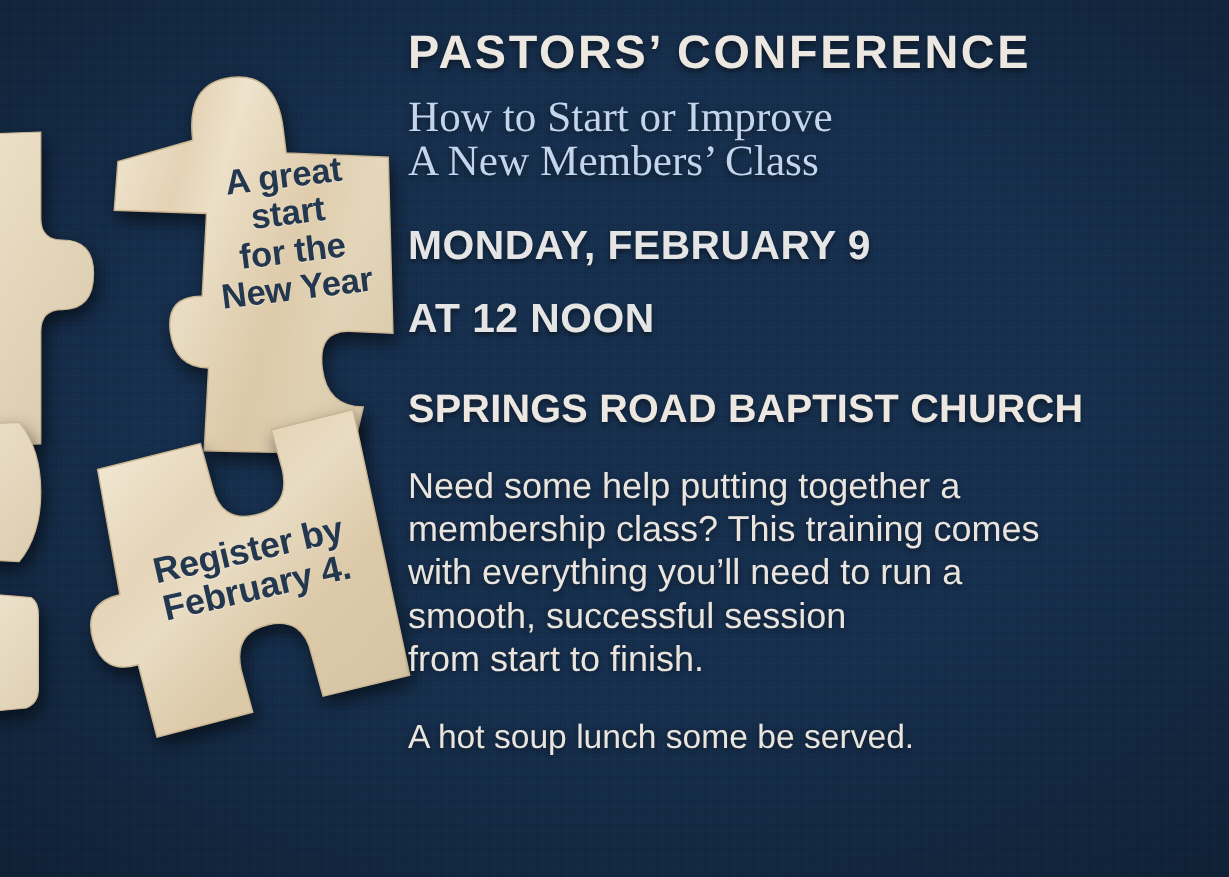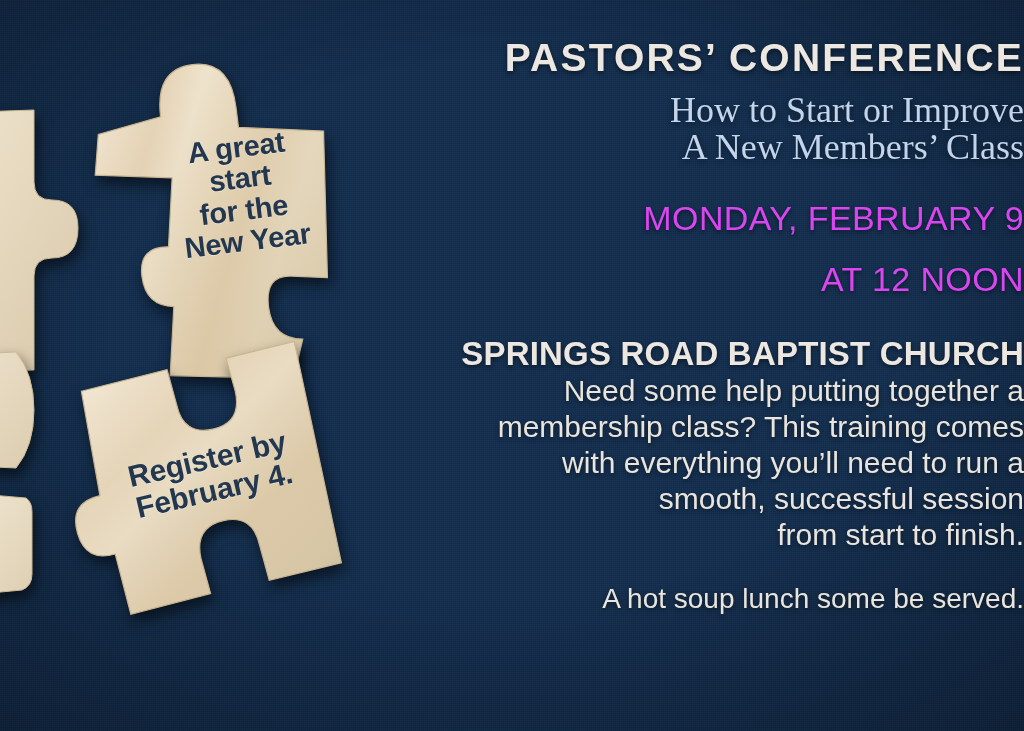--- a/index.html
+++ b/index.html
@@ -92,24 +92,24 @@
 
   
   #piece-edge-top   { left: -78px; top: 108px; }
   #piece-edge-mid   { left: -70px; top: 352px; }
   #piece-edge-low   { left: -48px; top: 492px; }
 
   
   .content {
     position: absolute;
     left: 340px;
-    top: 16px;
+    top: 3px;
     width: 684px;
     height: 709px;
-    text-align: right;
+    text-align: left;
   }
 
   .kicker {
     margin-top: 20px;
     font-size: 39px;
     font-weight: bold;
     letter-spacing: 2.2px;
     color: #ece7e0;
     text-shadow: 0 2px 5px rgba(0,0,0,0.5);
   }
@@ -119,23 +119,23 @@
     font-family: "Liberation Serif", "DejaVu Serif", serif;
     font-size: 36px;
     line-height: 1.03;
     color: #c3d5ec;
     white-space: pre-line;
     text-shadow: 0 2px 6px rgba(0,0,0,0.45);
   }
 
   .date-line {
     font-size: 34px;
-    font-weight: normal;
+    font-weight: bold;
     letter-spacing: 0.4px;
-    color: #d946ef;
+    color: #e5e5e5;
     text-shadow: 0 2px 4px rgba(0,0,0,0.45);
   }
   #date-line-1 { margin-top: 33px; }
   #date-line-2 { margin-top: 22px; }
 
   .venue-name {
     margin-top: 36px;
     font-size: 33px;
     font-weight: bold;
     letter-spacing: 0.2px;
@@ -144,20 +144,21 @@
   }
   .venue-address {
     margin-top: 7px;
     font-size: 29px;
     color: #e8e3dc;
     white-space: pre;
     text-shadow: 0 2px 4px rgba(0,0,0,0.45);
   }
 
   .body-copy {
+    margin-top: 28px;
     font-size: 30px;
     line-height: 1.20;
     color: #e9e5de;
     white-space: pre-line;
     text-shadow: 0 2px 5px rgba(0,0,0,0.45);
   }
 
   .closing-note {
     margin-top: 30px;
     font-size: 28px;

